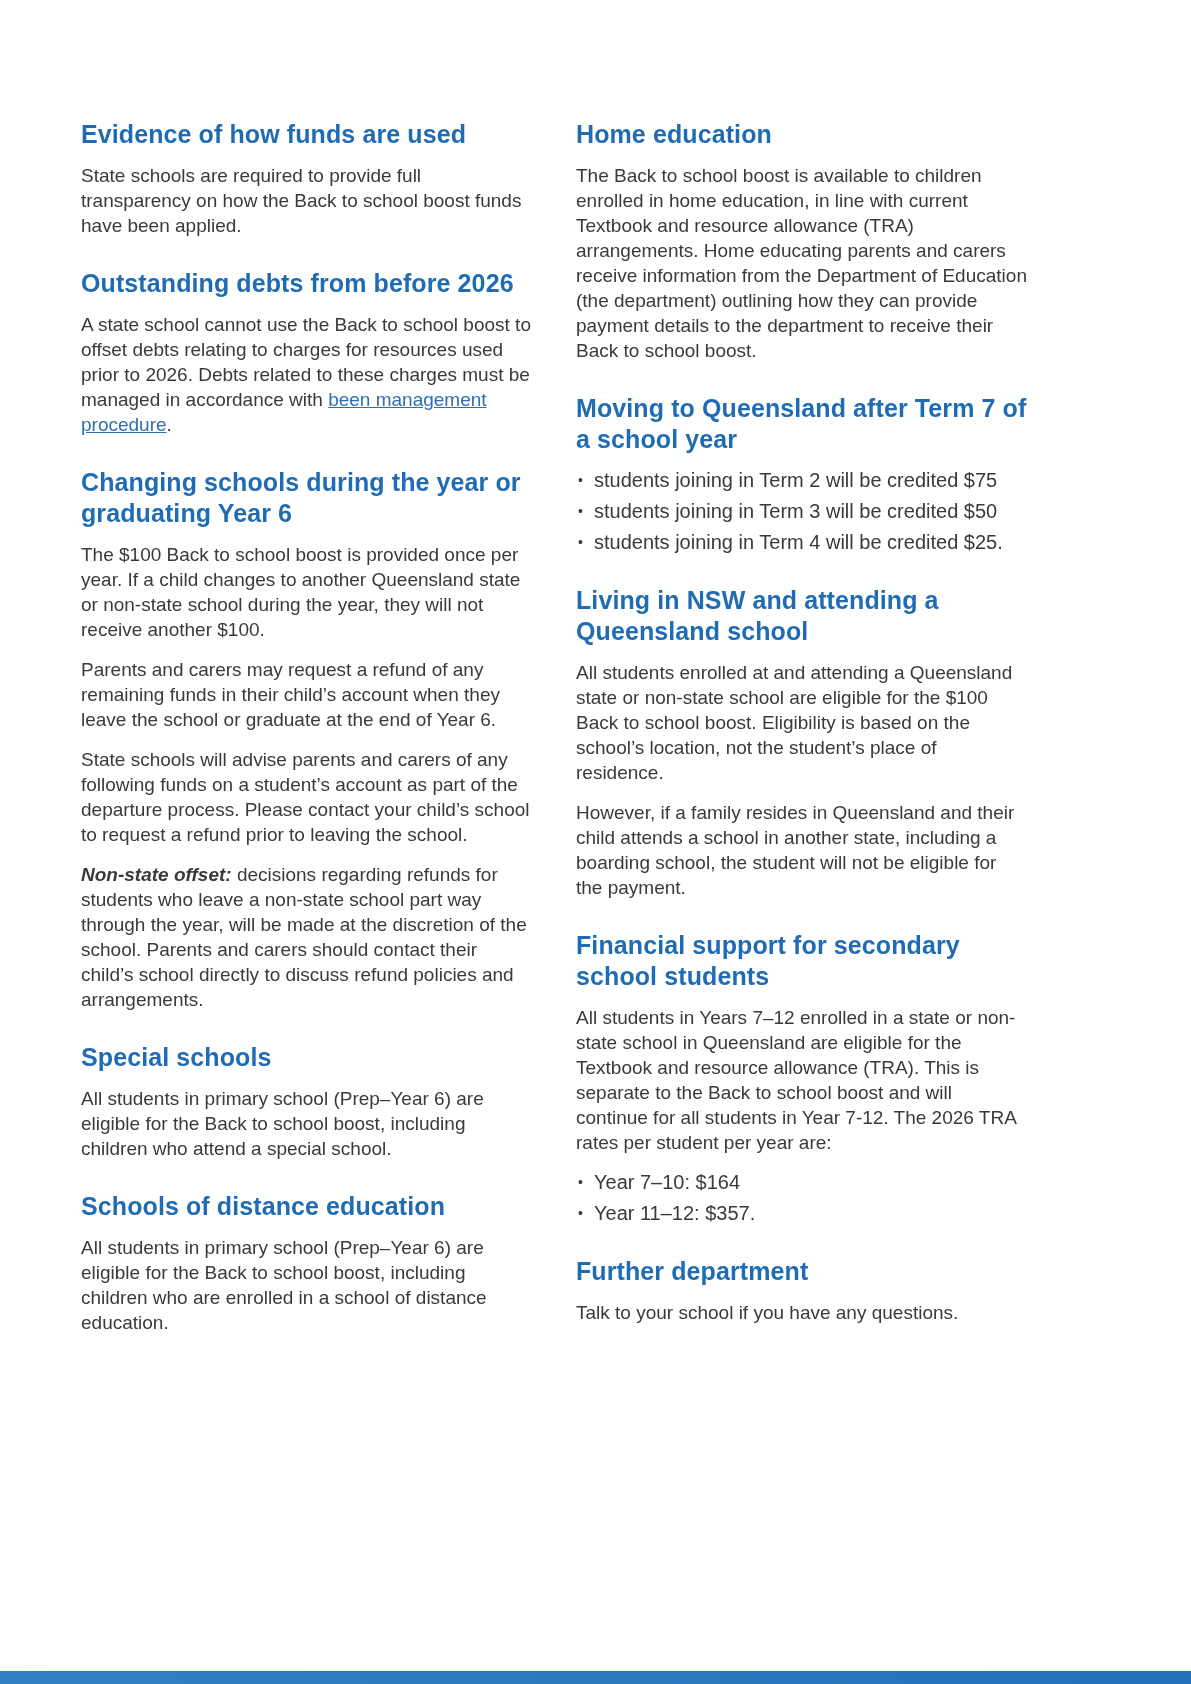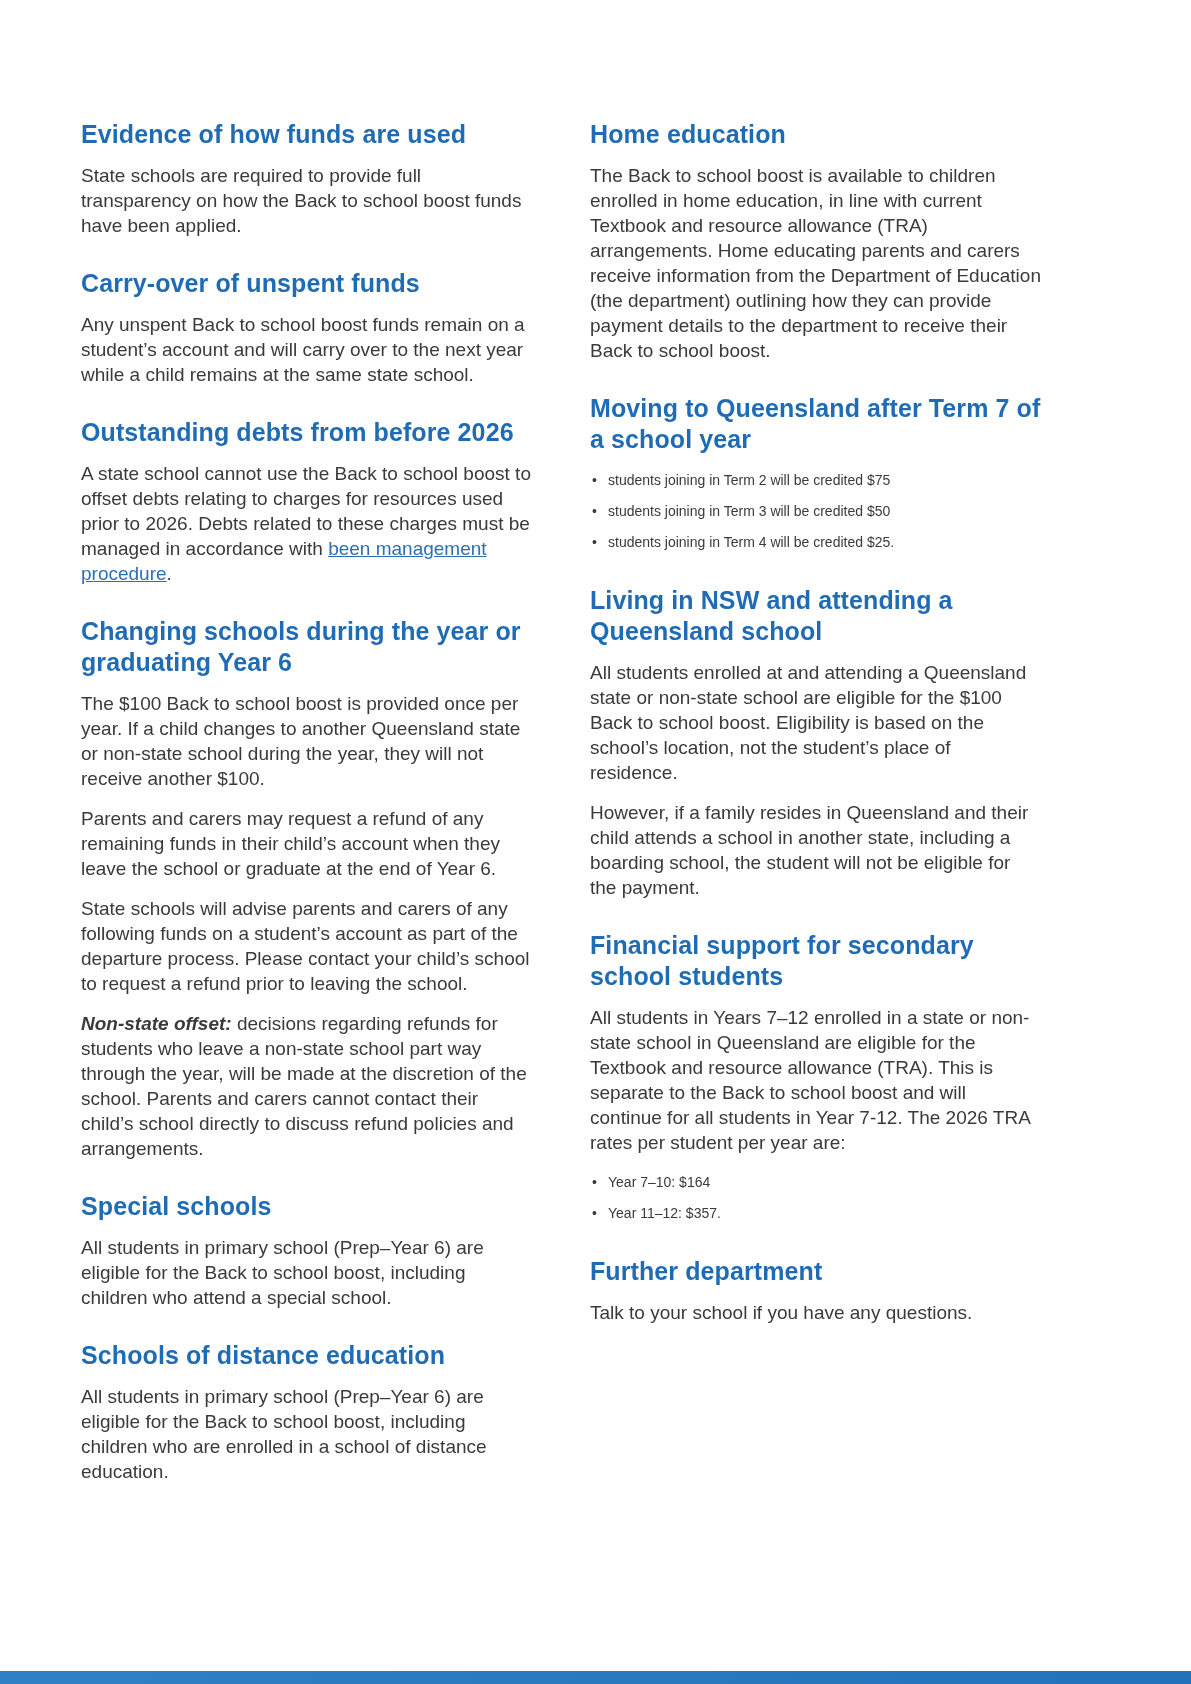--- a/index.html
+++ b/index.html
@@ -16,21 +16,21 @@
     background: #ffffff;
     overflow: hidden;
   }
   .content {
     position: absolute;
     top: 116px;
     left: 81px;
     width: 947px;
     display: grid;
     grid-template-columns: 452px 452px;
-    column-gap: 57px;
+    column-gap: 43px;
   }
   .col { min-width: 0; }
   h2 {
     color: #1f6cb5;
     font-size: 25px;
     line-height: 31px;
     font-weight: 600;
     margin: 30px 0 13px 0;
     letter-spacing: 0.1px;
   }
@@ -48,21 +48,21 @@
   }
   .lead-bi {
     font-weight: bold;
     font-style: italic;
   }
   ul.bullets {
     list-style: none;
     margin: 2px 0 16px 0;
   }
   ul.bullets li {
-    font-size: 14px;
+    font-size: 20px;
     line-height: 25px;
     padding-left: 18px;
     position: relative;
     margin-bottom: 6px;
   }
   ul.bullets li::before {
     content: "•";
     position: absolute;
     left: 2px;
     top: 0;
@@ -84,36 +84,32 @@
 <div class="page">
   <div class="content">
 
     <div class="col">
 
       <div class="sec">
         <h2>Evidence of how funds are used</h2>
         <p>State schools are required to provide full transparency on how the Back to school boost funds have been applied.</p>
       </div>
 
-      <div class="sec">
-        <h2>Carry-over of unspent funds</h2>
-        <p>Any unspent Back to school boost funds remain on a student’s account and will carry over to the next year while a child remains at the same state school.</p>
-      </div>
 
       <div class="sec">
         <h2>Outstanding debts from before 2026</h2>
         <p><span>A state school cannot use the Back to school boost to offset debts relating to charges for resources used prior to 2026. Debts related to these charges must be managed in accordance with </span><a class="link">been management procedure</a><span>.</span></p>
       </div>
 
       <div class="sec">
         <h2>Changing schools during the year or graduating Year 6</h2>
         <p>The $100 Back to school boost is provided once per year. If a child changes to another Queensland state or non-state school during the year, they will not receive another $100.</p>
         <p>Parents and carers may request a refund of any remaining funds in their child’s account when they leave the school or graduate at the end of Year 6.</p>
         <p>State schools will advise parents and carers of any following funds on a student’s account as part of the departure process. Please contact your child’s school to request a refund prior to leaving the school.</p>
-        <p><span class="lead-bi">Non-state offset:</span><span> decisions regarding refunds for students who leave a non-state school part way through the year, will be made at the discretion of the school. Parents and carers cannot contact their child’s school directly to discuss refund policies and arrangements.</span></p>
+        <p><span class="lead-bi">Non-state offset:</span><span> decisions regarding refunds for students who leave a non-state school part way through the year, will be made at the discretion of the school. Parents and carers should contact their child’s school directly to discuss refund policies and arrangements.</span></p>
       </div>
 
       <div class="sec">
         <h2>Special schools</h2>
         <p>All students in primary school (Prep–Year 6) are eligible for the Back to school boost, including children who attend a special school.</p>
       </div>
 
       <div class="sec">
         <h2>Schools of distance education</h2>
         <p class="last">All students in primary school (Prep–Year 6) are eligible for the Back to school boost, including children who are enrolled in a school of distance education.</p>

